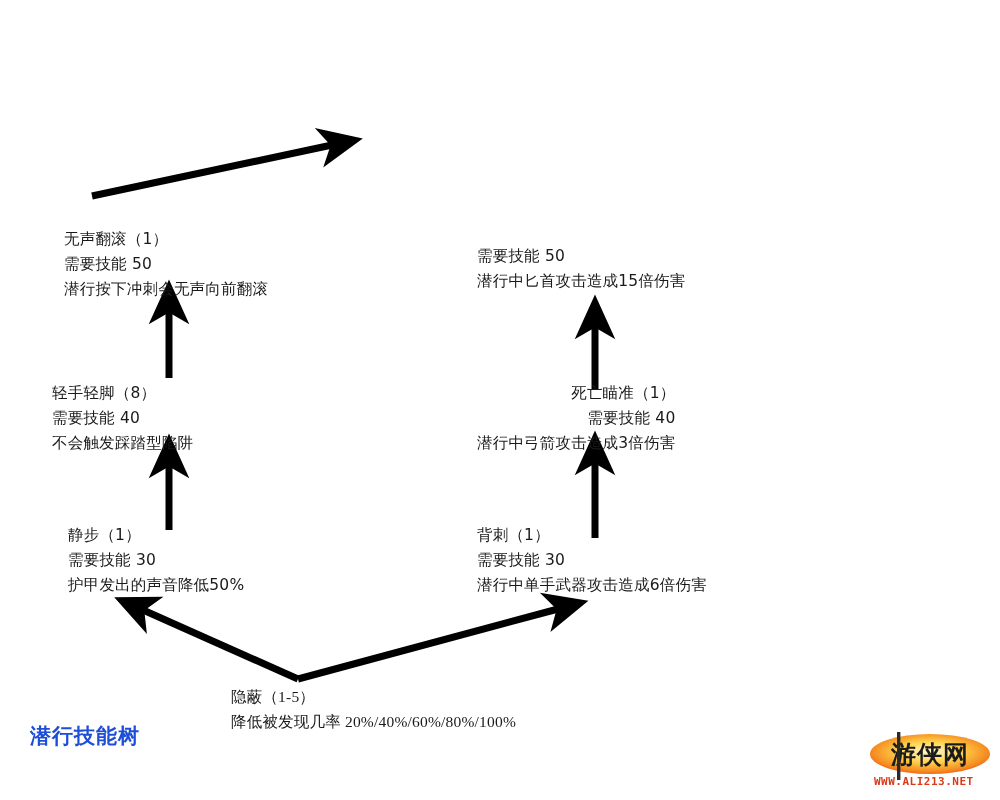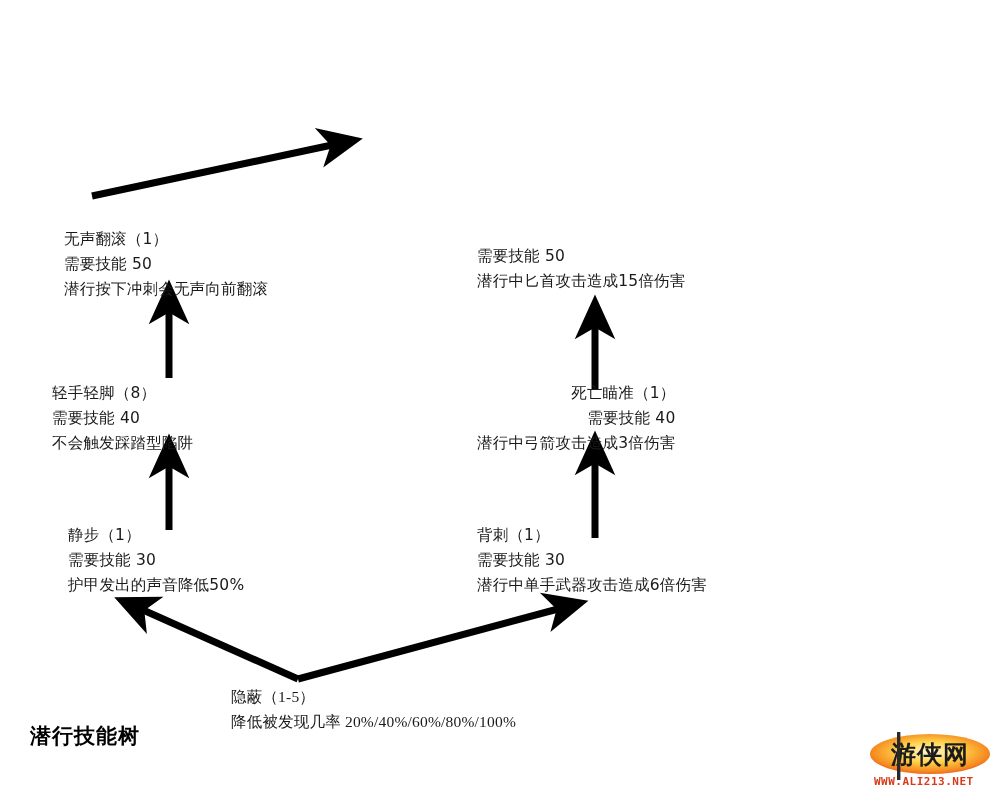--- a/index.html
+++ b/index.html
@@ -32,21 +32,21 @@
     left: 0;
     top: 0;
     width: 1000px;
     height: 800px;
     pointer-events: none;
   }
   .tree-title {
     position: absolute;
     left: 30px;
     top: 722px;
-    color: #000000;
+    color: #1d4ed8;
     font-size: 21px;
     font-weight: bold;
     letter-spacing: 1px;
     white-space: nowrap;
   }
   .watermark {
     position: absolute;
     left: 866px;
     top: 730px;
     width: 128px;

